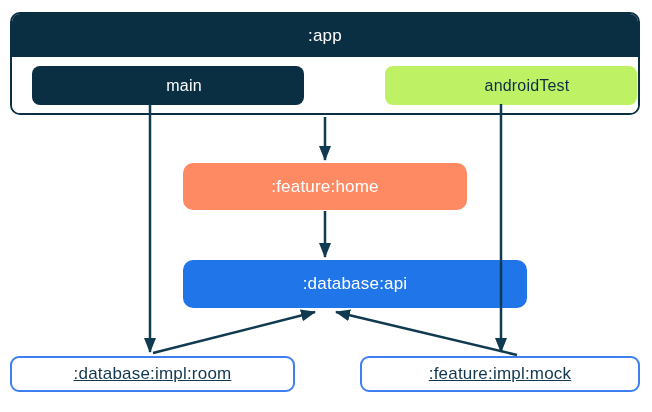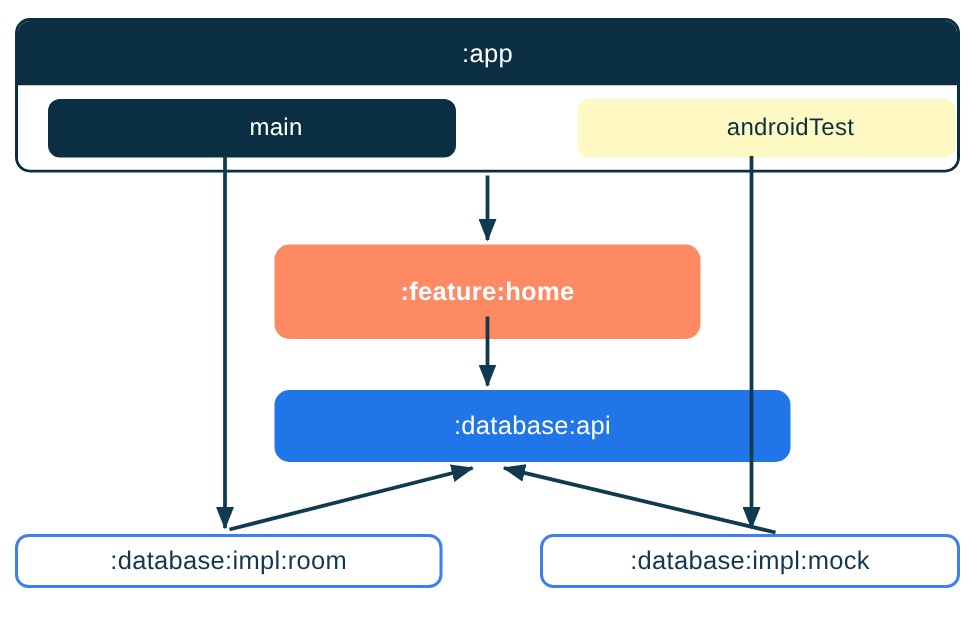--- a/index.html
+++ b/index.html
@@ -61,47 +61,47 @@
   }
   .ss-main {
     left: 20px;
     width: 240px;
     background: #0B2F42;
     color: #ffffff;
   }
   .ss-androidtest {
     left: 373px;
     width: 220px;
-    background: #fef9c3;
+    background: #bef264;
     color: #0B2F42;
   }
   
   .feature-home {
     left: 183px; top: 163px;
-    width: 284px; height: 63px;
+    width: 284px; height: 47px;
     background: #FE8A64;
     color: #ffffff;
     border-radius: 10px;
-    font-weight: bold;
   }
   .database-api {
     left: 183px; top: 260px;
     width: 344px; height: 48px;
     background: #2075E9;
     color: #ffffff;
     border-radius: 10px;
   }
   
   .impl-box {
     top: 356px;
     height: 36px;
     background: #ffffff;
     border: 2.5px solid #3D7FF0;
     border-radius: 9px;
     color: #12374E;
+    text-decoration: underline;
   }
   .impl-room { left: 10px;  width: 285px; }
   .impl-mock { left: 360px; width: 280px; }
 
   .edges-overlay {
     position: absolute;
     left: 0; top: 0;
     width: 652px;
     height: 412px;
     pointer-events: none;
@@ -137,21 +137,21 @@
 
   <div class="node database-api">
     <span>:database:api</span>
   </div>
 
   <div class="node impl-box impl-room">
     <span>:database:impl:room</span>
   </div>
 
   <div class="node impl-box impl-mock">
-    <span>:database:impl:mock</span>
+    <span>:feature:impl:mock</span>
   </div>
 
   <svg class="edges-overlay" viewBox="0 0 652 412" xmlns="http://www.w3.org/2000/svg">
     <defs>
       <marker id="arrowhead" viewBox="0 0 15 12" refX="14" refY="6" markerWidth="15" markerHeight="12" markerUnits="userSpaceOnUse" orient="auto">
         <path d="M0,0 L15,6 L0,12 z" fill="#0F3A50"></path>
       </marker>
     </defs>
     <line class="edge" x1="325" y1="117" x2="325" y2="160" marker-end="url(#arrowhead)"></line>
     <line class="edge" x1="325" y1="211" x2="325" y2="257" marker-end="url(#arrowhead)"></line>

